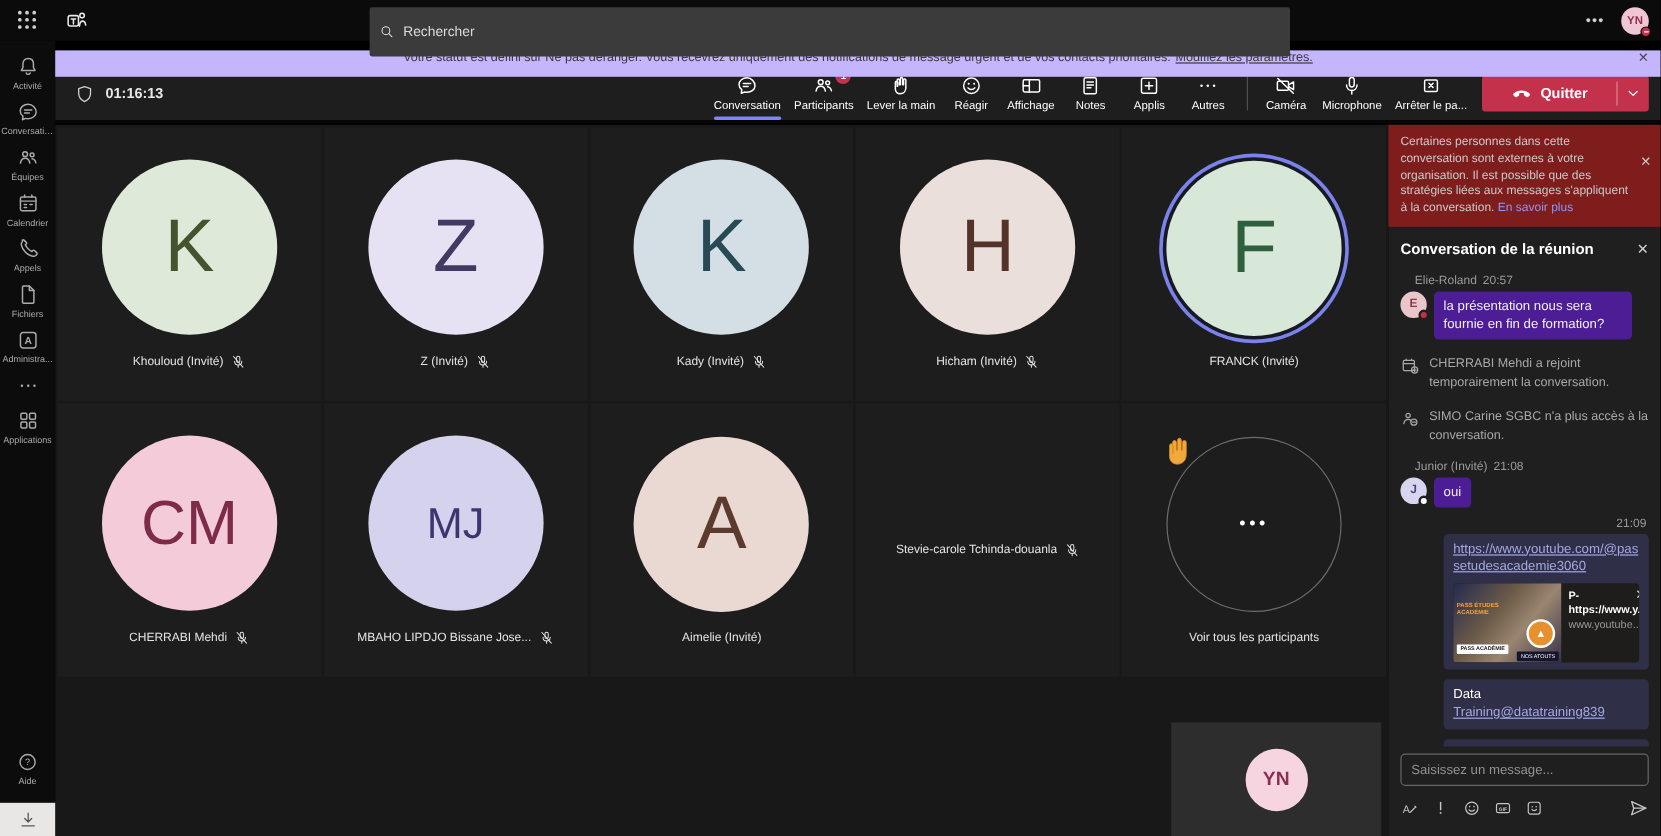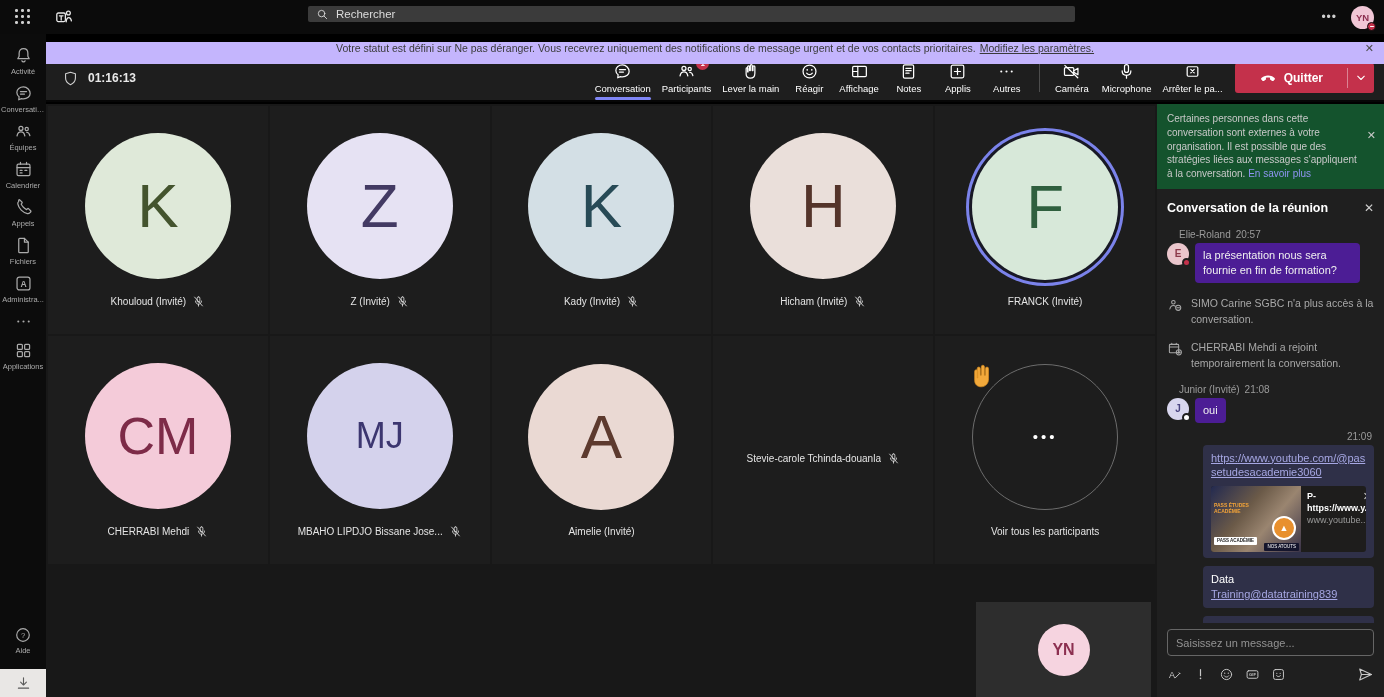--- a/index.html
+++ b/index.html
@@ -6,21 +6,21 @@
   html,body { background:#000; }
   body { font-family:"Liberation Sans", sans-serif; }
   .screen { position:relative; width:1384px; height:697px; background:#000; overflow:hidden; }
 
   
   .topbar { position:absolute; top:0; left:0; right:0; height:34px; background:#0b0b0b; display:flex; align-items:center; z-index:5; }
   .waffle { width:46px; height:34px; display:flex; align-items:center; justify-content:center; cursor:pointer; }
   .waffle-grid { display:grid; grid-template-columns:repeat(3,4px); grid-template-rows:repeat(3,4px); gap:2px; }
   .waffle-grid i { width:2.5px; height:2.5px; background:#cfcfcf; border-radius:50%; }
   .teams-logo { color:#e8e8e8; margin-left:8px; width:20px; height:20px; }
-  .searchbox { position:absolute; left:308px; top:6px; width:767px; height:16px; background:#3b3b3b; border-radius:2px; display:flex; align-items:center; padding:0 8px; gap:7px; color:#e3e3e3; }
+  .searchbox { position:absolute; left:308px; top:6px; width:767px; height:41px; background:#3b3b3b; border-radius:2px; display:flex; align-items:center; padding:0 8px; gap:7px; color:#e3e3e3; }
   .searchbox input { flex:1; background:transparent; border:none; outline:none; color:#eaeaea; font-size:11.5px; }
   .searchbox input::placeholder { color:#dcdcdc; }
   .topbar-right { margin-left:auto; display:flex; align-items:center; gap:14px; padding-right:10px; }
   .top-more { color:#cfcfcf; font-size:12px; letter-spacing:1px; cursor:pointer; }
   .avatar-top { position:relative; width:23px; height:23px; border-radius:50%; background:#f0c6d5; color:#8c2f50; font-size:9.5px; font-weight:bold; display:flex; align-items:center; justify-content:center; cursor:pointer; }
   .dnd-badge { position:absolute; right:-2px; bottom:-2px; width:9px; height:9px; background:#c4314b; border:1.5px solid #0b0b0b; border-radius:50%; }
   .dnd-badge::after { content:""; position:absolute; left:1.5px; right:1.5px; top:3px; height:1.5px; background:#fff; border-radius:1px; }
 
   
   .banner { position:absolute; top:42px; left:46px; right:0; height:22px; background:#c4b5fd; color:#3a3a3a; font-size:10.5px; display:flex; align-items:flex-start; justify-content:center; gap:4px; z-index:4; }
@@ -62,21 +62,21 @@
   .pname { display:flex; align-items:center; gap:6px; color:#e4e4e4; font-size:10px; margin-top:16px; max-width:200px; }
   .pname span { white-space:nowrap; overflow:hidden; text-overflow:ellipsis; }
   .pname .ic { width:13px; height:13px; flex-shrink:0; color:#e4e4e4; }
   .ovf-circle { position:relative; width:146px; height:146px; border:1px solid #6c6c6c; border-radius:50%; display:flex; align-items:center; justify-content:center; color:#fff; font-size:15px; letter-spacing:3px; }
   .ovf-hand { position:absolute; top:-4px; left:-6px; width:34px; height:34px; }
   .selfview { position:absolute; right:6px; bottom:0; width:175px; height:95px; background:#2d2d2d; display:flex; align-items:center; justify-content:center; }
   .selfav { width:52px; height:52px; border-radius:50%; background:#f6d4e0; color:#8c2f50; font-size:16px; font-weight:bold; display:flex; align-items:center; justify-content:center; }
 
   
   .chat { position:absolute; top:104px; right:0; width:227px; bottom:0; background:#1f1f1f; display:flex; flex-direction:column; z-index:2; }
-  .notice { position:relative; background:#14532d; color:#c9c9c9; font-size:10px; line-height:1.38; padding:8px 20px 8px 10px; }
+  .notice { position:relative; background:#7f1d1d; color:#c9c9c9; font-size:10px; line-height:1.38; padding:8px 20px 8px 10px; }
   .notice a { color:#8f95f3; cursor:pointer; }
   .notice-close { position:absolute; right:8px; top:24px; color:#c9c9c9; font-size:11px; cursor:pointer; }
   .chat-header { display:flex; justify-content:space-between; align-items:center; padding:12px 10px 6px; color:#fff; font-weight:bold; font-size:12.5px; }
   .chat-header .x { color:#cfcfcf; font-weight:normal; font-size:12px; cursor:pointer; }
   .messages { flex:1; overflow:hidden; padding:0 10px; font-size:11px; }
   .meta { color:#9b9b9b; font-size:10px; margin:8px 0 3px 12px; }
   .meta.right { text-align:right; margin:8px 2px 3px 0; }
   .prow { display:flex; gap:6px; align-items:flex-start; }
   .cavatar { position:relative; width:22px; height:22px; border-radius:50%; font-size:10px; font-weight:bold; display:flex; align-items:center; justify-content:center; flex-shrink:0; }
   .pres { position:absolute; right:-2px; bottom:-2px; width:9px; height:9px; border-radius:50%; border:2px solid #1f1f1f; }
@@ -551,38 +551,38 @@
     </div>
     <div class="messages" id="msgsEl">
         <div class="meta">Elie-Roland 20:57</div>
         <div class="prow">
           <div class="cavatar" style="background: rgb(234, 198, 204); color: rgb(140, 58, 74);">E<i class="pres busy"></i></div>
           <div class="bubble">la présentation nous sera fournie en fin de formation?</div>
         </div>
         <div class="sys">
           <span class="ic">
             <svg viewBox="0 0 20 20" fill="none" stroke="currentColor" stroke-width="1.3" stroke-linecap="round" stroke-linejoin="round">
+              <rect x="3" y="4.2" width="11.6" height="10.6" rx="1.2"></rect>
+              <path d="M3 7.6h11.6M6 4.2V2.8M11.6 4.2V2.8"></path>
+              <circle cx="14.8" cy="14.2" r="3.2"></circle>
+              <path d="M14.8 12.6v3.2M13.2 14.2h3.2"></path>
+            </svg>
+          </span>
+          <div>CHERRABI Mehdi a rejoint temporairement la conversation.</div>
+        </div>
+        <div class="sys">
+          <span class="ic">
+            <svg viewBox="0 0 20 20" fill="none" stroke="currentColor" stroke-width="1.3" stroke-linecap="round" stroke-linejoin="round">
               <circle cx="8" cy="6.5" r="2.2"></circle>
               <path d="M3.6 15c.5-2.7 2.1-4.3 4.4-4.3 1 0 1.9.3 2.6.9"></path>
               <circle cx="14" cy="13.5" r="3.2"></circle>
               <path d="M12.4 13.5h3.2"></path>
             </svg>
           </span>
           <div>SIMO Carine SGBC n'a plus accès à la conversation.</div>
-        </div>
-        <div class="sys">
-          <span class="ic">
-            <svg viewBox="0 0 20 20" fill="none" stroke="currentColor" stroke-width="1.3" stroke-linecap="round" stroke-linejoin="round">
-              <rect x="3" y="4.2" width="11.6" height="10.6" rx="1.2"></rect>
-              <path d="M3 7.6h11.6M6 4.2V2.8M11.6 4.2V2.8"></path>
-              <circle cx="14.8" cy="14.2" r="3.2"></circle>
-              <path d="M14.8 12.6v3.2M13.2 14.2h3.2"></path>
-            </svg>
-          </span>
-          <div>CHERRABI Mehdi a rejoint temporairement la conversation.</div>
         </div>
         <div class="meta">Junior (Invité) 21:08</div>
         <div class="prow">
           <div class="cavatar" style="background: rgb(216, 214, 238); color: rgb(74, 68, 128);">J<i class="pres offline"></i></div>
           <div class="bubble">oui</div>
         </div>
         <div class="meta right">21:09</div>
         <div class="own-wrap">
           <div class="own-bubble"><a>https://www.youtube.com/@passetudesacademie3060</a><div class="preview">
               <div class="thumb">

